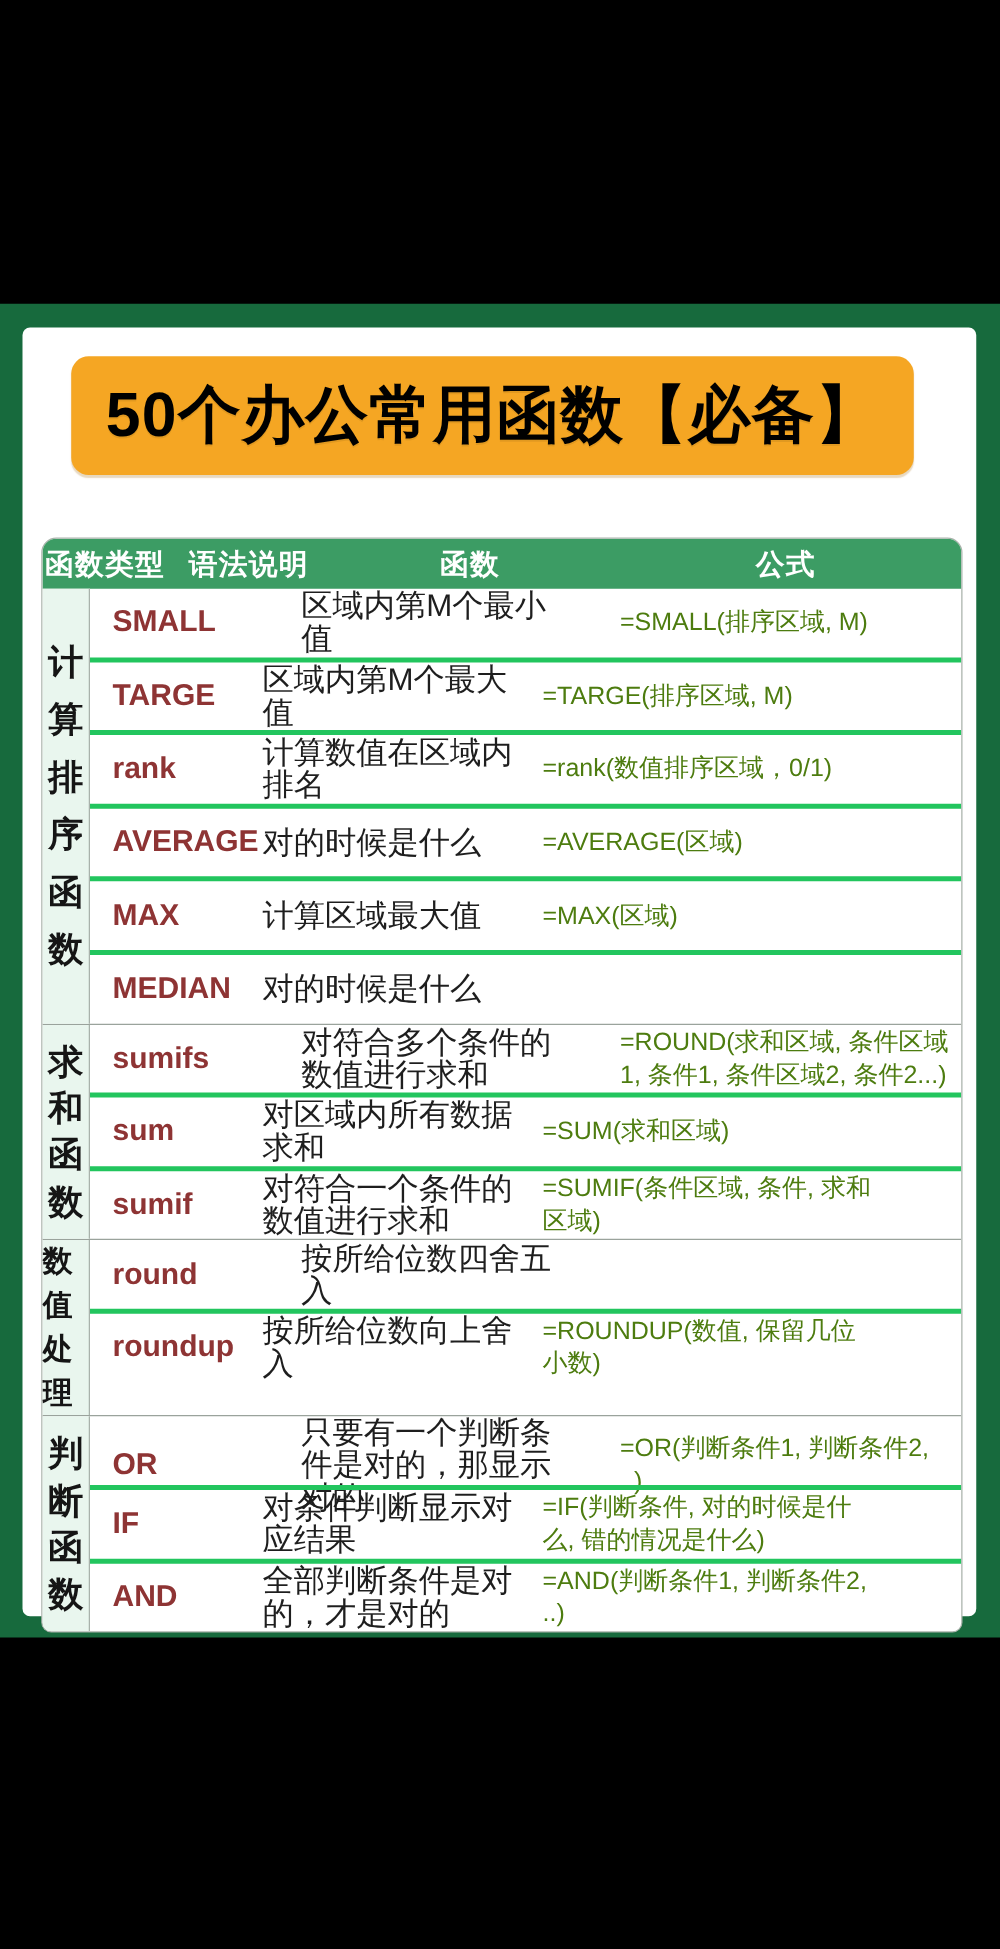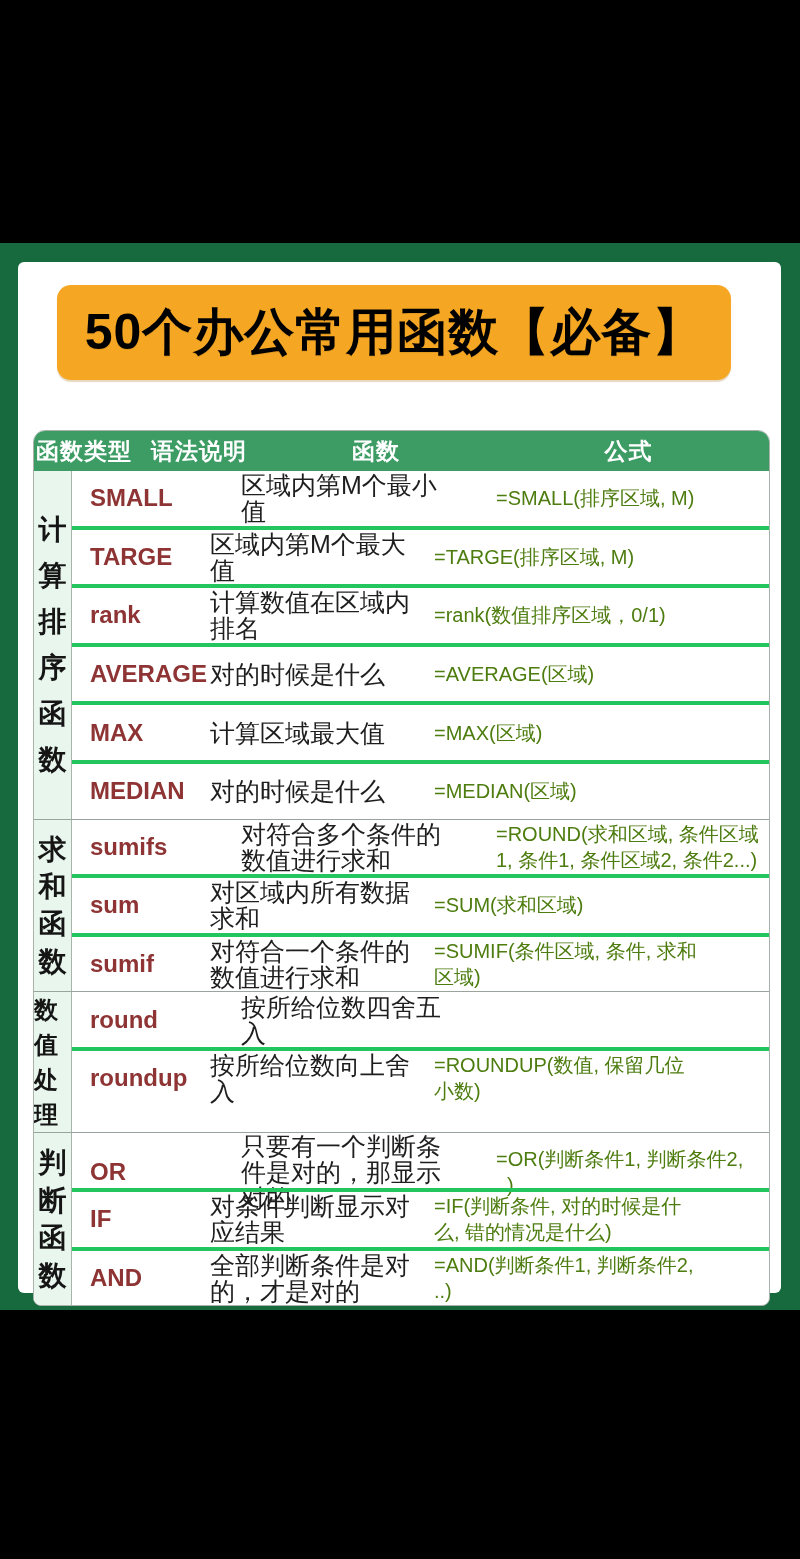--- a/index.html
+++ b/index.html
@@ -123,21 +123,20 @@
                 <div class="cell formula-cell">=AVERAGE(区域)</div>
               </div>
               <div class="trow">
                 <div class="cell fn-cell">MAX</div>
                 <div class="cell desc-cell">计算区域最大值</div>
                 <div class="cell formula-cell">=MAX(区域)</div>
               </div>
               <div class="trow">
                 <div class="cell fn-cell">MEDIAN</div>
                 <div class="cell desc-cell">对的时候是什么</div>
-                <div class="cell formula-cell">=MEDIAN(区域)</div>
               </div>
             </div>
           </div>
           <div class="tgroup">
             <div class="tcat">
               <div class="vchar" style="line-height: 37.45px;">求</div>
               <div class="vchar" style="line-height: 37.45px;">和</div>
               <div class="vchar" style="line-height: 37.45px;">函</div>
               <div class="vchar" style="line-height: 37.45px;">数</div>
             </div>

